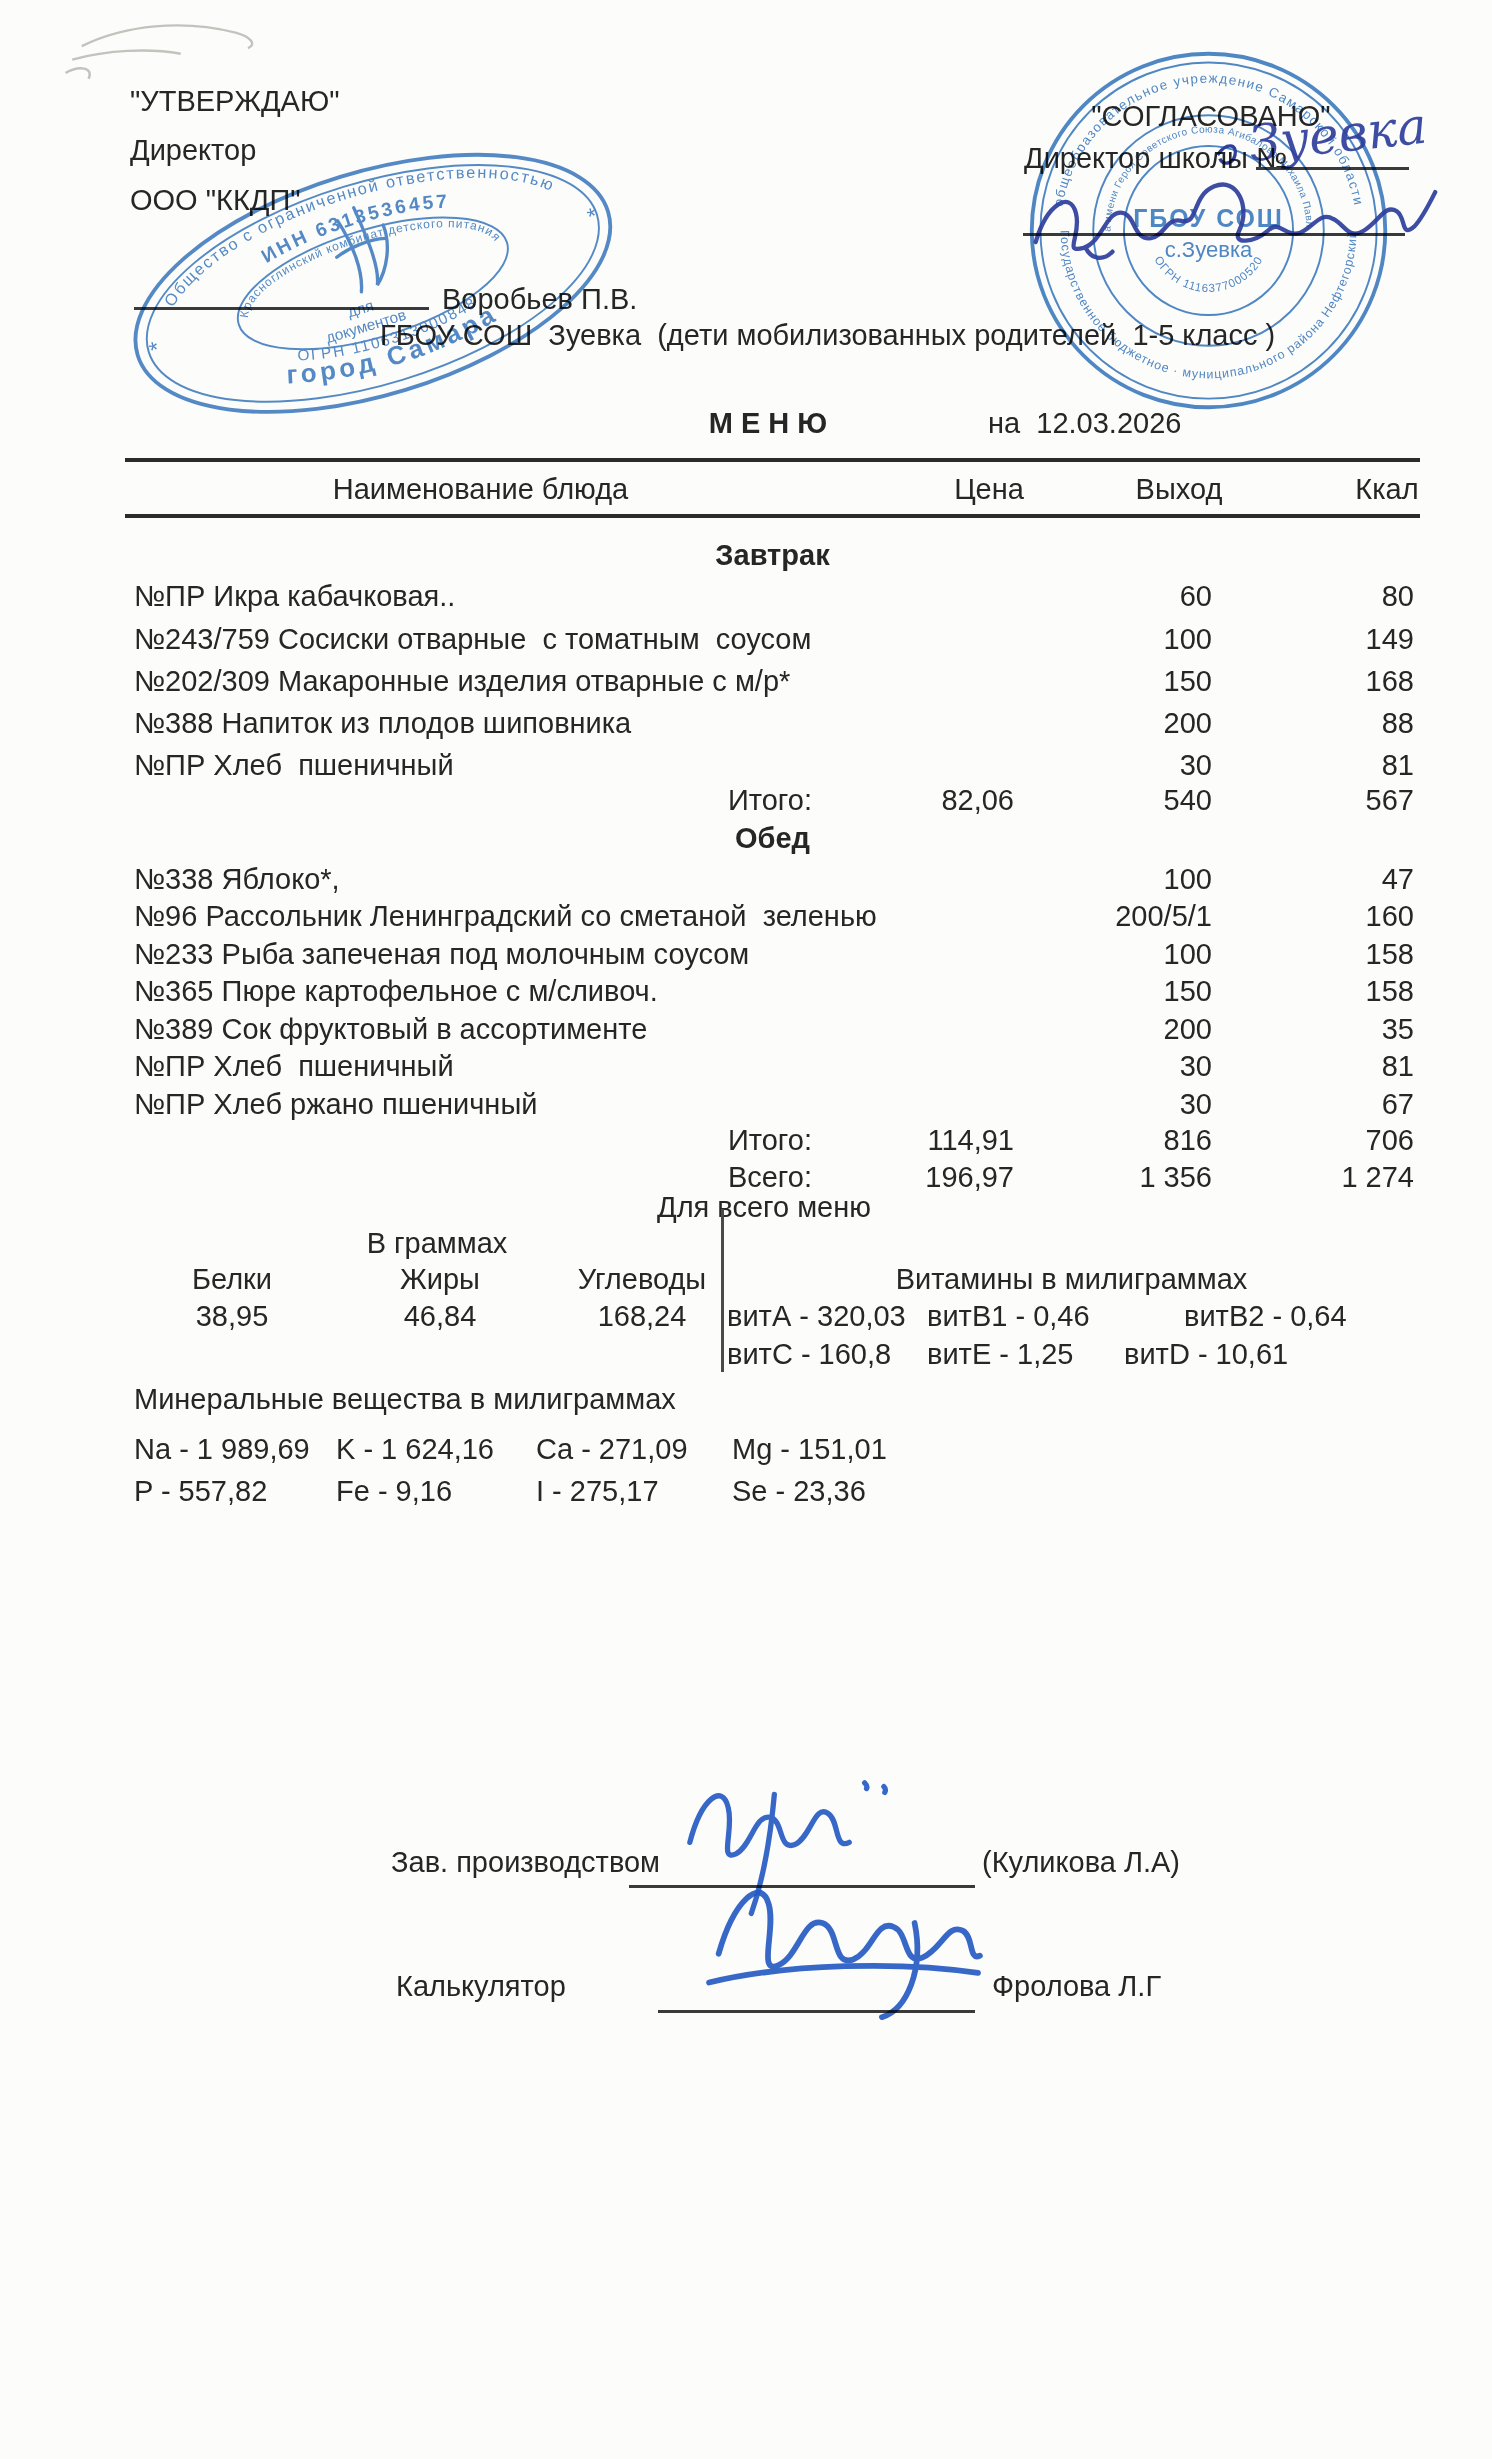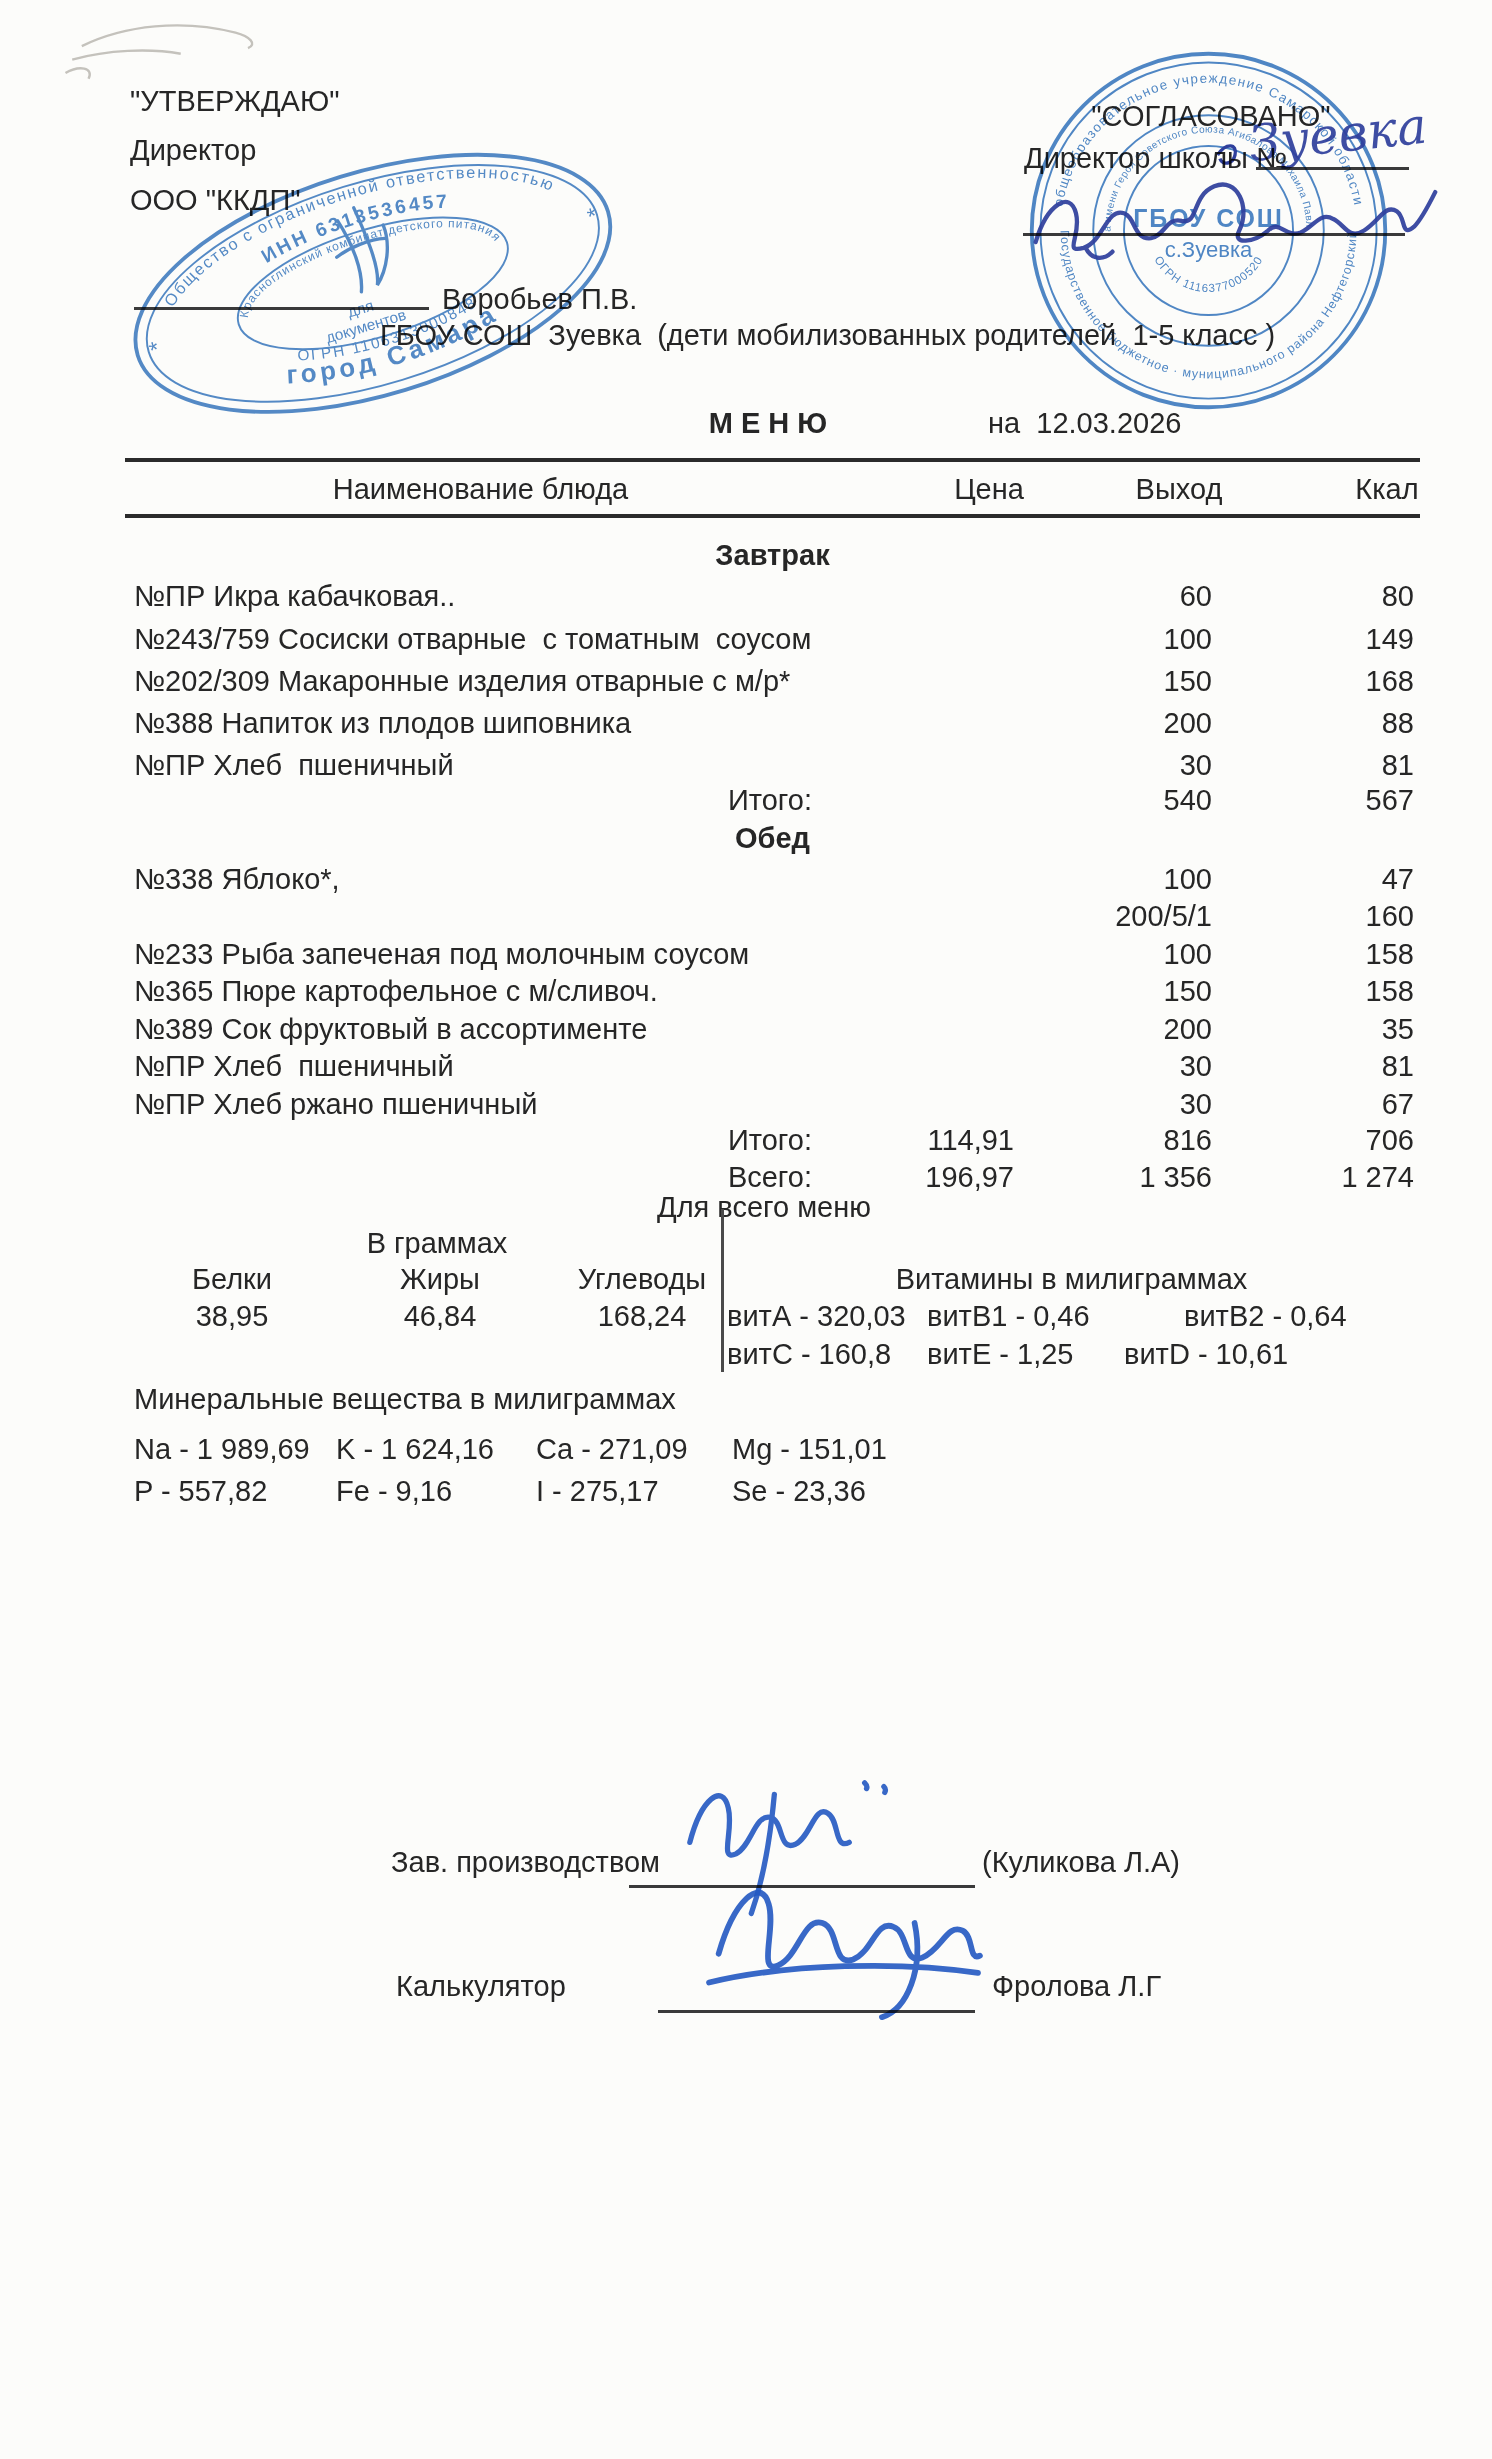--- a/index.html
+++ b/index.html
@@ -71,32 +71,34 @@
     <span class="num weight">200</span>
     <span class="num kcal">88</span>
   </div>
   <div class="mrow" style="top:749px;">
     <span class="name">№ПР Хлеб  пшеничный</span>
     <span class="num weight">30</span>
     <span class="num kcal">81</span>
   </div>
   <div class="mrow" style="top:784px;">
     <span class="num tlabel">Итого:</span>
+    <span class="num price">82,06</span>
     <span class="num weight">540</span>
     <span class="num kcal">567</span>
   </div>
 
   <div class="t b ctr" style="left:125px;top:822px;width:1295px;">Обед</div>
 
   <div class="mrow" style="top:863px;">
     <span class="name">№338 Яблоко*,</span>
     <span class="num weight">100</span>
     <span class="num kcal">47</span>
   </div>
   <div class="mrow" style="top:900px;">
+    <span class="name">№96 Рассольник Ленинградский со сметаной  зеленью</span>
     <span class="num weight">200/5/1</span>
     <span class="num kcal">160</span>
   </div>
   <div class="mrow" style="top:938px;">
     <span class="name">№233 Рыба запеченая под молочным соусом</span>
     <span class="num weight">100</span>
     <span class="num kcal">158</span>
   </div>
   <div class="mrow" style="top:975px;">
     <span class="name">№365 Пюре картофельное с м/сливоч.</span>

